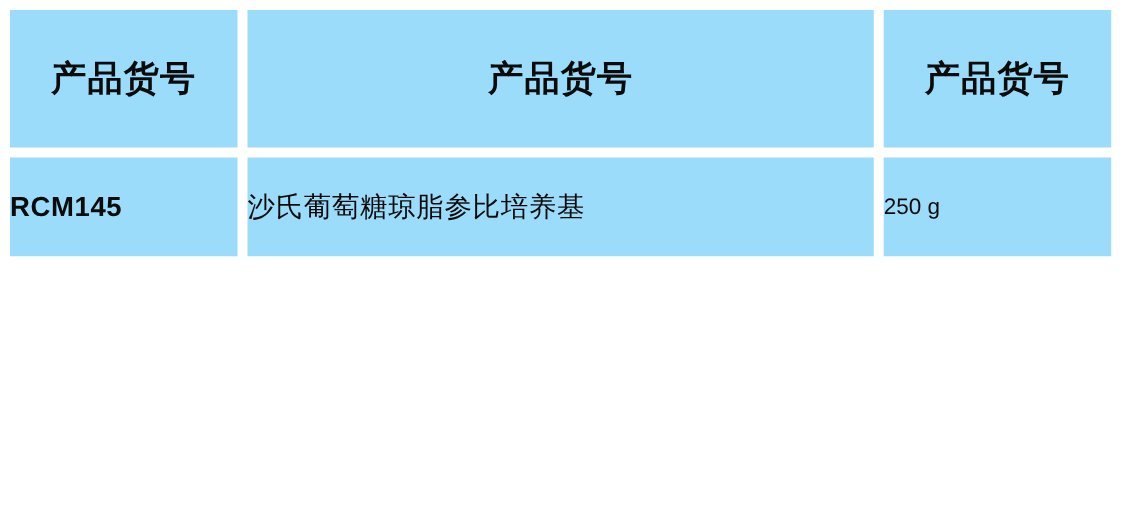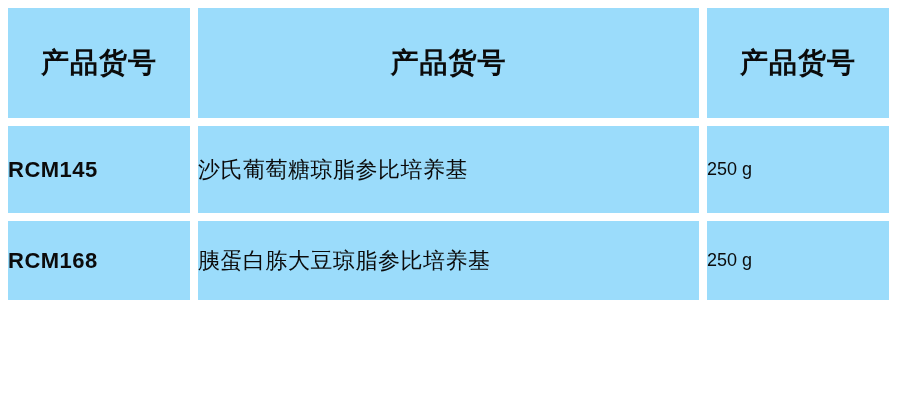--- a/index.html
+++ b/index.html
@@ -44,21 +44,21 @@
   
   .header-row th {
     height: 110px;
     font-size: 28px;
     font-weight: bold;
     letter-spacing: 1px;
   }
 
   
   .data-row td {
-    height: 87px;
+    height: 72px;
     font-size: 22px;
     font-weight: normal;
   }
   .data-row td.cell-code {
     font-weight: bold;
     font-size: 22px;
     letter-spacing: 0.5px;
   }
   .data-row td.cell-name {
     font-size: 22px;
@@ -86,19 +86,14 @@
       <th class="cell-header-name">产品货号</th>
       <th class="cell-header-spec">产品货号</th>
     </tr>
   </thead>
   <tbody>
     <tr class="data-row">
       <td class="cell-code">RCM145</td>
       <td class="cell-name">沙氏葡萄糖琼脂参比培养基</td>
       <td class="cell-spec">250 g</td>
     </tr>
-    <tr class="data-row">
-      <td class="cell-code">RCM168</td>
-      <td class="cell-name">胰蛋白胨大豆琼脂参比培养基</td>
-      <td class="cell-spec">250 g</td>
-    </tr>
   </tbody>
 </table>
 
 </body></html>

